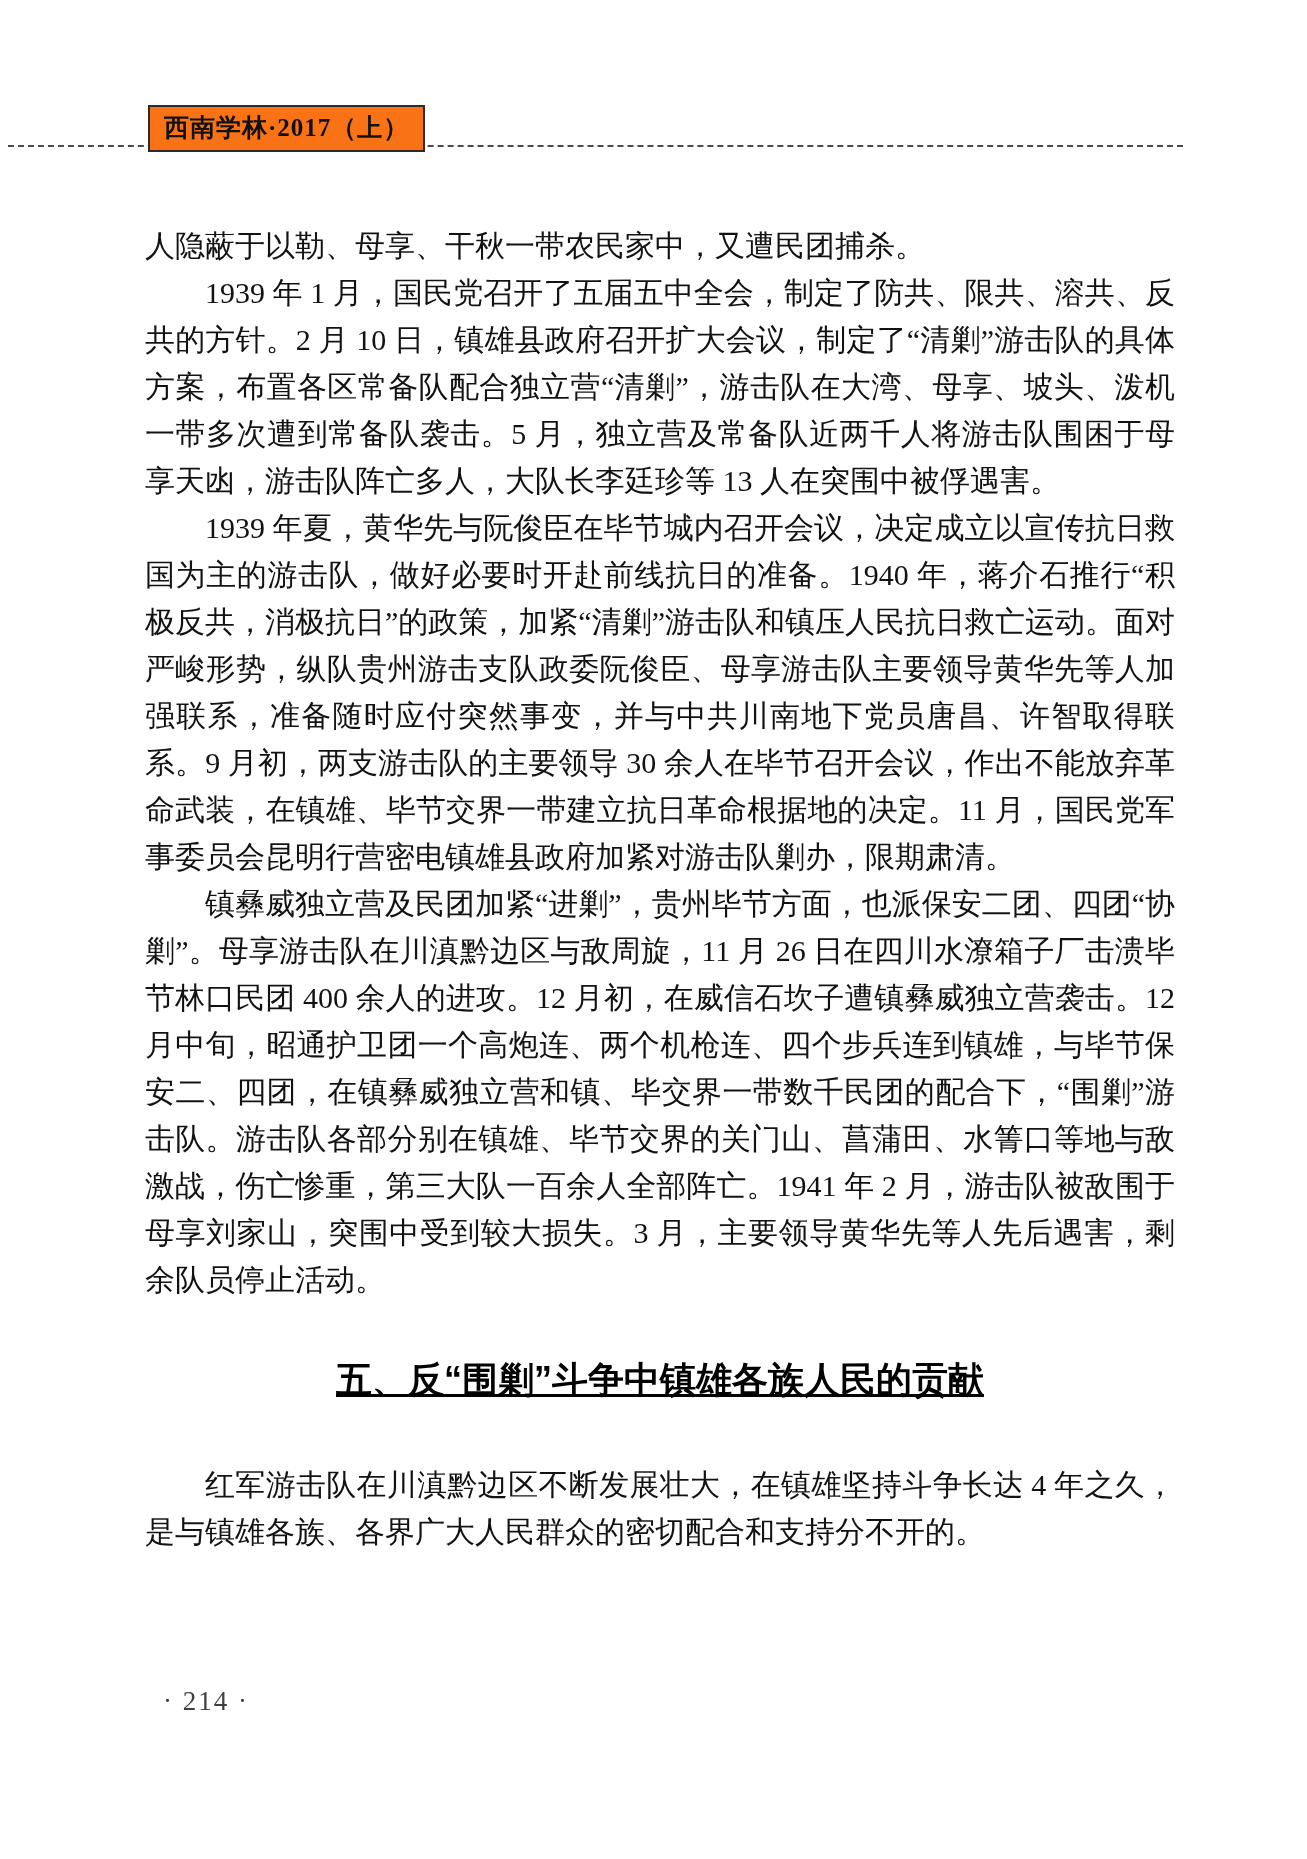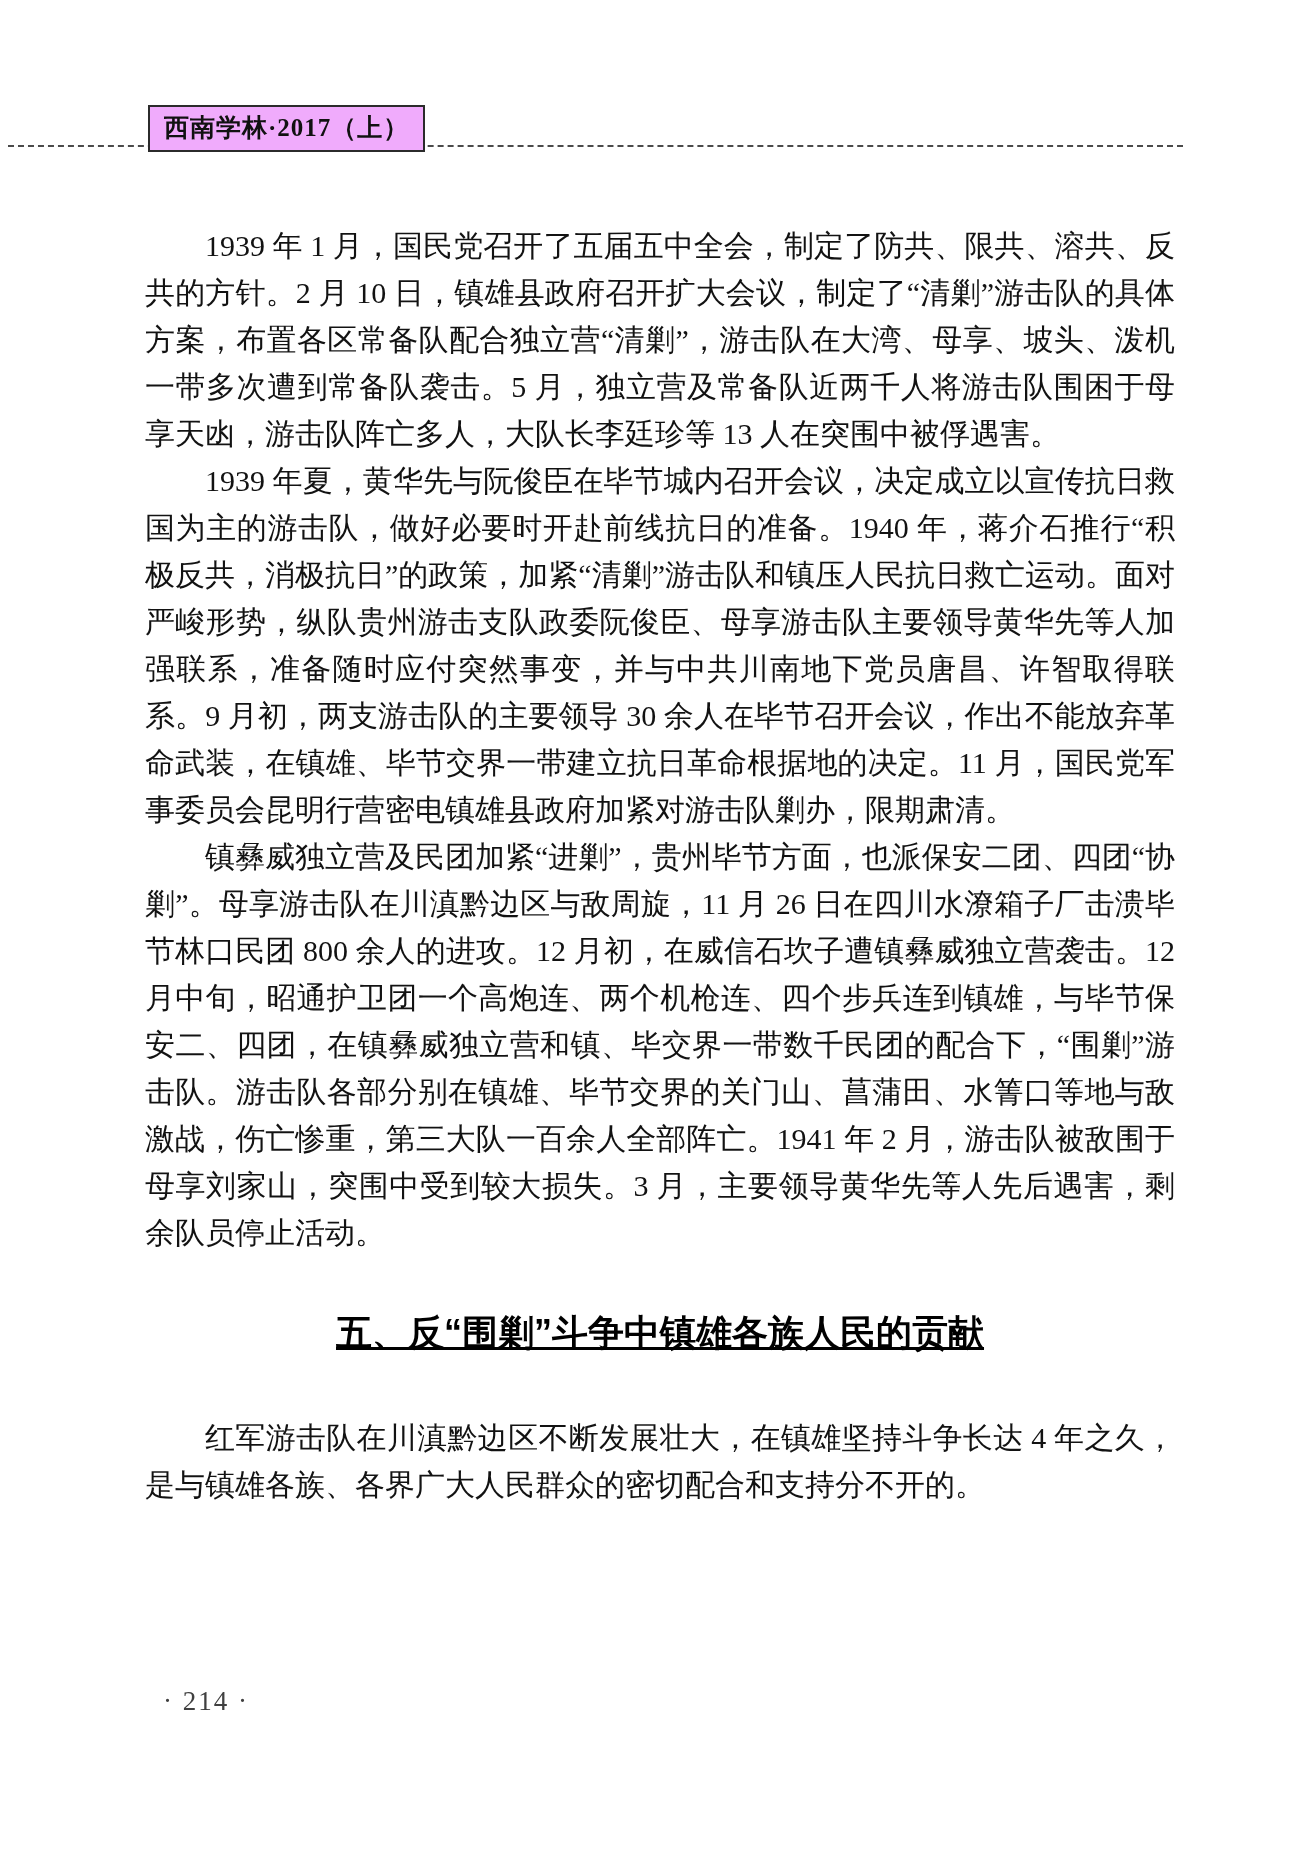--- a/index.html
+++ b/index.html
@@ -15,21 +15,21 @@
 
   
   .dashed-rule{
     position:absolute;
     left:8px;top:145px;width:1175px;height:0;
     border-top:2px dashed #4a4a4a;
   }
   .journal-box{
     position:absolute;
     left:148px;top:105px;
-    background:#f0abfc;
+    background:#f97316;
     border:2px solid #2b2b2b;
     padding:4px 14px 6px 14px;
     z-index:2;
   }
   .journal-box span{
     font-size:25px;
     font-weight:bold;
     letter-spacing:1px;
     color:#111;
     white-space:nowrap;
@@ -78,23 +78,24 @@
 
 <div class="page">
 
   <div class="dashed-rule"></div>
 
   <div class="journal-box">
     <span>西南学林·2017（上）</span>
   </div>
 
   <div class="content">
+    <p class="para first">人隐蔽于以勒、母享、干秋一带农民家中，又遭民团捕杀。</p>
     <p class="para">1939 年 1 月，国民党召开了五届五中全会，制定了防共、限共、溶共、反共的方针。2 月 10 日，镇雄县政府召开扩大会议，制定了“清剿”游击队的具体方案，布置各区常备队配合独立营“清剿”，游击队在大湾、母享、坡头、泼机一带多次遭到常备队袭击。5 月，独立营及常备队近两千人将游击队围困于母享天凼，游击队阵亡多人，大队长李廷珍等 13 人在突围中被俘遇害。</p>
     <p class="para">1939 年夏，黄华先与阮俊臣在毕节城内召开会议，决定成立以宣传抗日救国为主的游击队，做好必要时开赴前线抗日的准备。1940 年，蒋介石推行“积极反共，消极抗日”的政策，加紧“清剿”游击队和镇压人民抗日救亡运动。面对严峻形势，纵队贵州游击支队政委阮俊臣、母享游击队主要领导黄华先等人加强联系，准备随时应付突然事变，并与中共川南地下党员唐昌、许智取得联系。9 月初，两支游击队的主要领导 30 余人在毕节召开会议，作出不能放弃革命武装，在镇雄、毕节交界一带建立抗日革命根据地的决定。11 月，国民党军事委员会昆明行营密电镇雄县政府加紧对游击队剿办，限期肃清。</p>
-    <p class="para">镇彝威独立营及民团加紧“进剿”，贵州毕节方面，也派保安二团、四团“协剿”。母享游击队在川滇黔边区与敌周旋，11 月 26 日在四川水潦箱子厂击溃毕节林口民团 800 余人的进攻。12 月初，在威信石坎子遭镇彝威独立营袭击。12 月中旬，昭通护卫团一个高炮连、两个机枪连、四个步兵连到镇雄，与毕节保安二、四团，在镇彝威独立营和镇、毕交界一带数千民团的配合下，“围剿”游击队。游击队各部分别在镇雄、毕节交界的关门山、菖蒲田、水箐口等地与敌激战，伤亡惨重，第三大队一百余人全部阵亡。1941 年 2 月，游击队被敌围于母享刘家山，突围中受到较大损失。3 月，主要领导黄华先等人先后遇害，剩余队员停止活动。</p>
+    <p class="para">镇彝威独立营及民团加紧“进剿”，贵州毕节方面，也派保安二团、四团“协剿”。母享游击队在川滇黔边区与敌周旋，11 月 26 日在四川水潦箱子厂击溃毕节林口民团 400 余人的进攻。12 月初，在威信石坎子遭镇彝威独立营袭击。12 月中旬，昭通护卫团一个高炮连、两个机枪连、四个步兵连到镇雄，与毕节保安二、四团，在镇彝威独立营和镇、毕交界一带数千民团的配合下，“围剿”游击队。游击队各部分别在镇雄、毕节交界的关门山、菖蒲田、水箐口等地与敌激战，伤亡惨重，第三大队一百余人全部阵亡。1941 年 2 月，游击队被敌围于母享刘家山，突围中受到较大损失。3 月，主要领导黄华先等人先后遇害，剩余队员停止活动。</p>
     <h2 class="section-heading">五、反“围剿”斗争中镇雄各族人民的贡献</h2>
     <p class="para">红军游击队在川滇黔边区不断发展壮大，在镇雄坚持斗争长达 4 年之久，是与镇雄各族、各界广大人民群众的密切配合和支持分不开的。</p>
   </div>
 
   <div class="footer">
     <span>· 214 ·</span>
   </div>
 
 </div>
 

